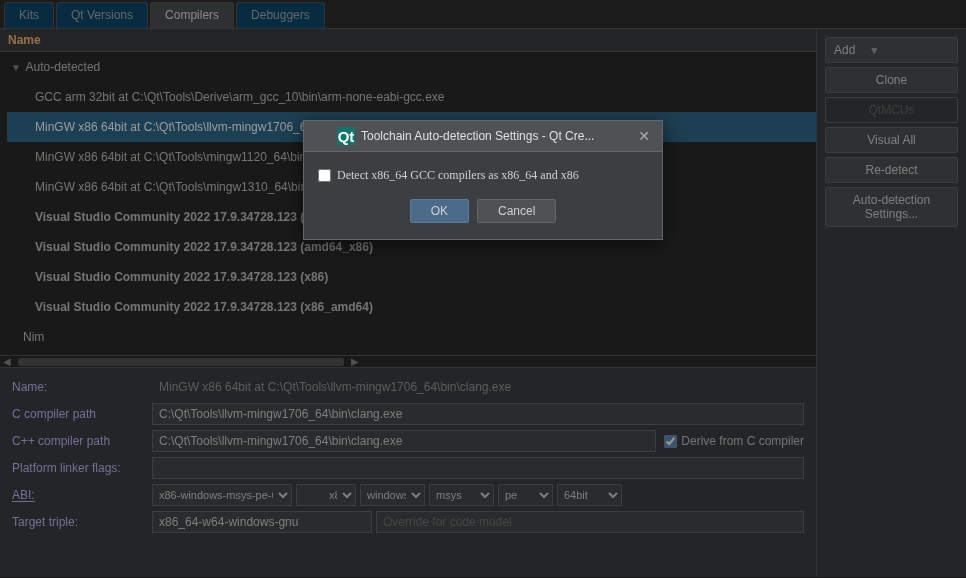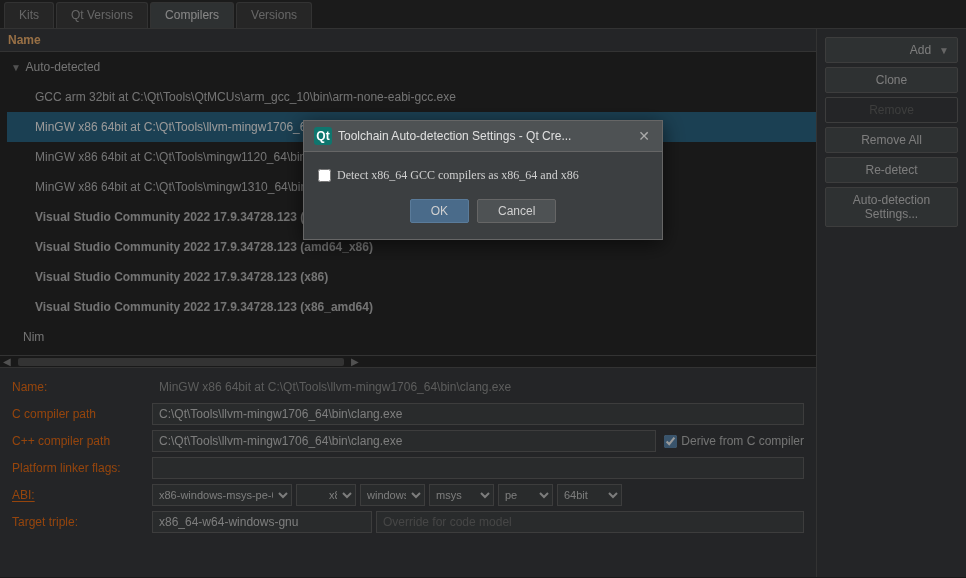--- a/index.html
+++ b/index.html
@@ -18,21 +18,21 @@
       display: flex;
       background: #2d2d2d;
       border-bottom: 1px solid #555;
       padding-top: 2px;
       padding-left: 4px;
     }
     .tab {
       padding: 5px 14px;
       border: 1px solid #555;
       border-bottom: none;
-      background: #404040;
+      background: #0c4a6e;
       color: #aaa;
       cursor: pointer;
       margin-right: 2px;
       border-radius: 3px 3px 0 0;
       font-size: 12px;
     }
     .tab.active {
       background: #4e5254;
       color: #e0e0e0;
       border-bottom: 1px solid #4e5254;
@@ -87,21 +87,21 @@
     }
 
     .form-row {
       display: flex;
       align-items: center;
       margin-bottom: 5px;
       min-height: 22px;
     }
     .form-label {
       width: 140px;
-      color: #f97316;
+      color: #c4b5fd;
       font-size: 12px;
       flex-shrink: 0;
     }
     .form-label.underline {
       text-decoration: underline;
       text-underline-offset: 2px;
     }
     .form-input {
       flex: 1;
       background: #45494a;
@@ -182,22 +182,22 @@
       color: #d0d0d0;
       cursor: pointer;
       font-size: 12px;
       text-align: center;
       border-radius: 2px;
     }
     .action-btn:disabled { color: #666; cursor: default; background: #3c3f41; }
     .action-btn.add {
       display: flex;
       align-items: center;
-      justify-content: flex-end;
-      gap: 4px;
+      justify-content: flex-start;
+      gap: 10px;
     }
     .add-arrow {
       font-size: 10px;
       margin-left: 4px;
       color: #aaa;
     }
 
     
     .left-section {
       flex: 1;
@@ -267,23 +267,24 @@
       gap: 6px;
     }
     .qt-logo {
       width: 18px; height: 18px;
       background: #0f766e;
       border-radius: 3px;
       display: flex;
       align-items: center;
       justify-content: center;
       color: white;
-      font-size: 12px;
+      font-size: 15px;
       font-weight: bold;
       flex-shrink: 0;
+      margin-left: 23px;
     }
     .modal-title-text {
       color: #e0e0e0;
       font-size: 12px;
     }
     .modal-close {
       cursor: pointer;
       color: #aaa;
       font-size: 14px;
       background: none;
@@ -323,37 +324,37 @@
     }
     .modal-btn.ok { background: #4a6b8a; border-color: #5a7b9a; }
   </style>
 </head>
 <body>
 
 <div class="tab-bar">
   <div class="tab">Kits</div>
   <div class="tab">Qt Versions</div>
   <div class="tab active">Compilers</div>
-  <div class="tab">Versions</div>
+  <div class="tab">Debuggers</div>
 </div>
 
 <div class="main-content">
 
   <div class="left-section">
 
     <div class="tree-area">
       <div class="tree-header">Name</div>
       <div class="tree-scroll">
 
         <div class="tree-item tree-indent-0">
           <span class="tree-arrow">▼</span>
           <span>Auto-detected</span>
         </div>
         <div class="tree-item tree-indent-2">
-          <span>GCC arm 32bit at C:\Qt\Tools\QtMCUs\arm_gcc_10\bin\arm-none-eabi-gcc.exe</span>
+          <span>GCC arm 32bit at C:\Qt\Tools\Derive\arm_gcc_10\bin\arm-none-eabi-gcc.exe</span>
         </div>
         <div class="tree-item tree-indent-2 selected">
           <span>MinGW x86 64bit at C:\Qt\Tools\llvm-mingw1706_64\bin\clang.exe</span>
         </div>
         <div class="tree-item tree-indent-2">
           <span>MinGW x86 64bit at C:\Qt\Tools\mingw1120_64\bin\gcc.exe</span>
         </div>
         <div class="tree-item tree-indent-2">
           <span>MinGW x86 64bit at C:\Qt\Tools\mingw1310_64\bin\gcc.exe</span>
         </div>
@@ -452,22 +453,22 @@
 
     </div>
   </div>
 
   <div class="button-panel">
     <button class="action-btn add">
       <span>Add</span>
       <span class="add-arrow">▼</span>
     </button>
     <button class="action-btn">Clone</button>
-    <button class="action-btn" disabled="">Remove</button>
-    <button class="action-btn">Remove All</button>
+    <button class="action-btn" disabled="">QtMCUs</button>
+    <button class="action-btn">Visual All</button>
     <button class="action-btn">Re-detect</button>
     <button class="action-btn">Auto-detection Settings...</button>
   </div>
 
 </div>
 
 <div class="modal-overlay">
   <div class="modal">
     <div class="modal-title-bar">
       <div class="modal-title-content">

